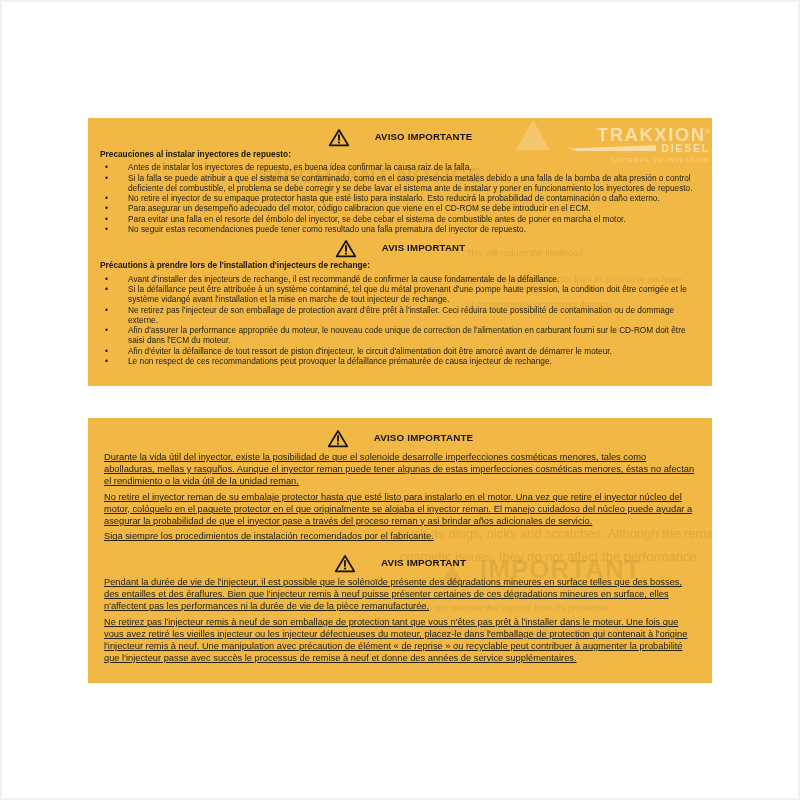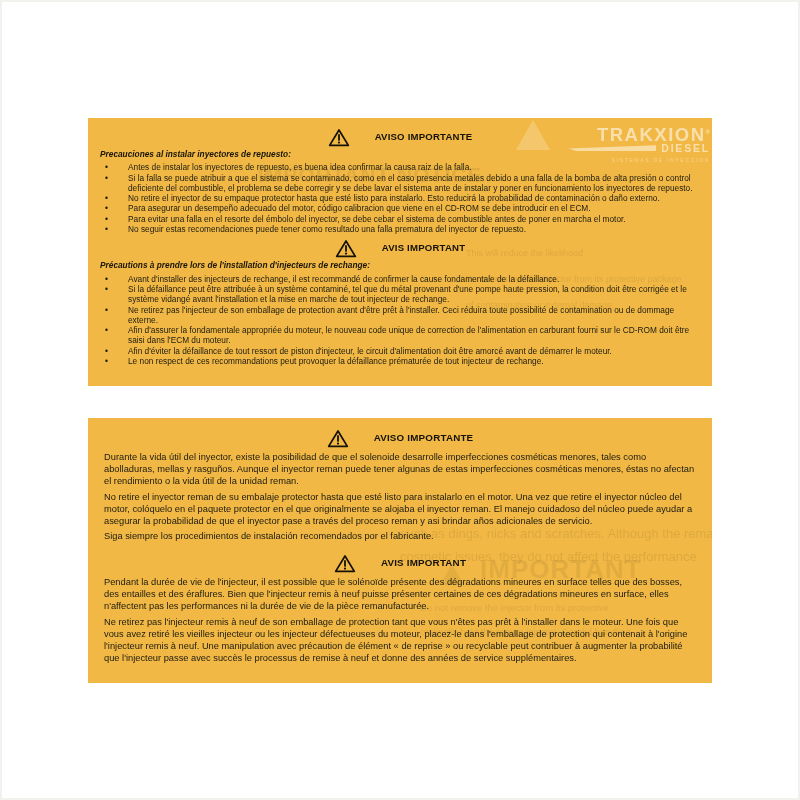--- a/index.html
+++ b/index.html
@@ -25,31 +25,31 @@
   }
   .panel2 .heading-row{height:20px;margin:2px 0 4px 0;}
   .warn-tri{width:22px;height:19px;flex:0 0 auto;}
   .heading-text{
     font-weight:bold;color:#14120a;font-size:9.6px;letter-spacing:.2px;
   }
   .panel2 .heading-text{font-size:9.8px;}
 
   
   .intro{
-    font-weight:bold;margin:1px 0 3px 0;color:#181508;position:relative;z-index:2;font-style:italic;
+    font-weight:bold;margin:1px 0 3px 0;color:#181508;position:relative;z-index:2;
   }
   ul.bullets{list-style:none;margin:0 0 4px 0;padding:0;position:relative;z-index:2;}
   ul.bullets li{position:relative;padding-left:28px;margin:0;}
   ul.bullets li::before{
     content:"\2022";position:absolute;left:5px;top:0;font-size:8.5px;color:#181508;
   }
   .fr-block{margin-top:5px;}
 
   
-  p.para{margin:0 0 4px 0;position:relative;z-index:2;}
+  p.para{margin:0 0 4px 0;position:relative;z-index:2;text-decoration:underline;}
   p.para.final{margin:2px 0 0 0;}
   .fr-section{margin-top:10px;}
 
   
   .logo{
     position:absolute;top:6px;right:2px;width:154px;text-align:right;z-index:1;
     user-select:none;
   }
   .logo-brand{
     font-weight:bold;font-size:18.5px;line-height:17px;letter-spacing:1.5px;
@@ -145,23 +145,23 @@
           <path d="M13 8.4 v6" stroke="#151208" stroke-width="2.2" stroke-linecap="round" fill="none"></path>
           <circle cx="13" cy="17.7" r="1.35" fill="#151208"></circle>
         </svg>
         <span class="heading-text">AVIS IMPORTANT</span>
       </div>
       <p class="intro">Précautions à prendre lors de l'installation d'injecteurs de rechange:</p>
       <ul class="bullets">
         <li>Avant d'installer des injecteurs de rechange, il est recommandé de confirmer la cause fondamentale de la défaillance.</li>
         <li>Si la défaillance peut être attribuée à un système contaminé, tel que du métal provenant d'une pompe haute pression, la condition doit être corrigée et le système vidangé avant l'installation et la mise en marche de tout injecteur de rechange.</li>
         <li>Ne retirez pas l'injecteur de son emballage de protection avant d'être prêt à l'installer. Ceci réduira toute possibilité de contamination ou de dommage externe.</li>
-        <li>Afin d'assurer la fondamentale appropriée du moteur, le nouveau code unique de correction de l'alimentation en carburant fourni sur le CD-ROM doit être saisi dans l'ECM du moteur.</li>
+        <li>Afin d'assurer la performance appropriée du moteur, le nouveau code unique de correction de l'alimentation en carburant fourni sur le CD-ROM doit être saisi dans l'ECM du moteur.</li>
         <li>Afin d'éviter la défaillance de tout ressort de piston d'injecteur, le circuit d'alimentation doit être amorcé avant de démarrer le moteur.</li>
-        <li>Le non respect de ces recommandations peut provoquer la défaillance prématurée de tout injecteur de rechange.</li>
+        <li>Le non respect de ces recommandations peut provoquer la défaillance prématurée de causa injecteur de rechange.</li>
       </ul>
     </div>
   </section>
 
   <section class="panel panel2">
 
     <div class="ghost-layer">
       <div class="ghost-lines g-l2">
         <div>such as dings, nicks and scratches. Although the reman injector</div>
         <div>cosmetic issues, they do not affect the performance</div>

